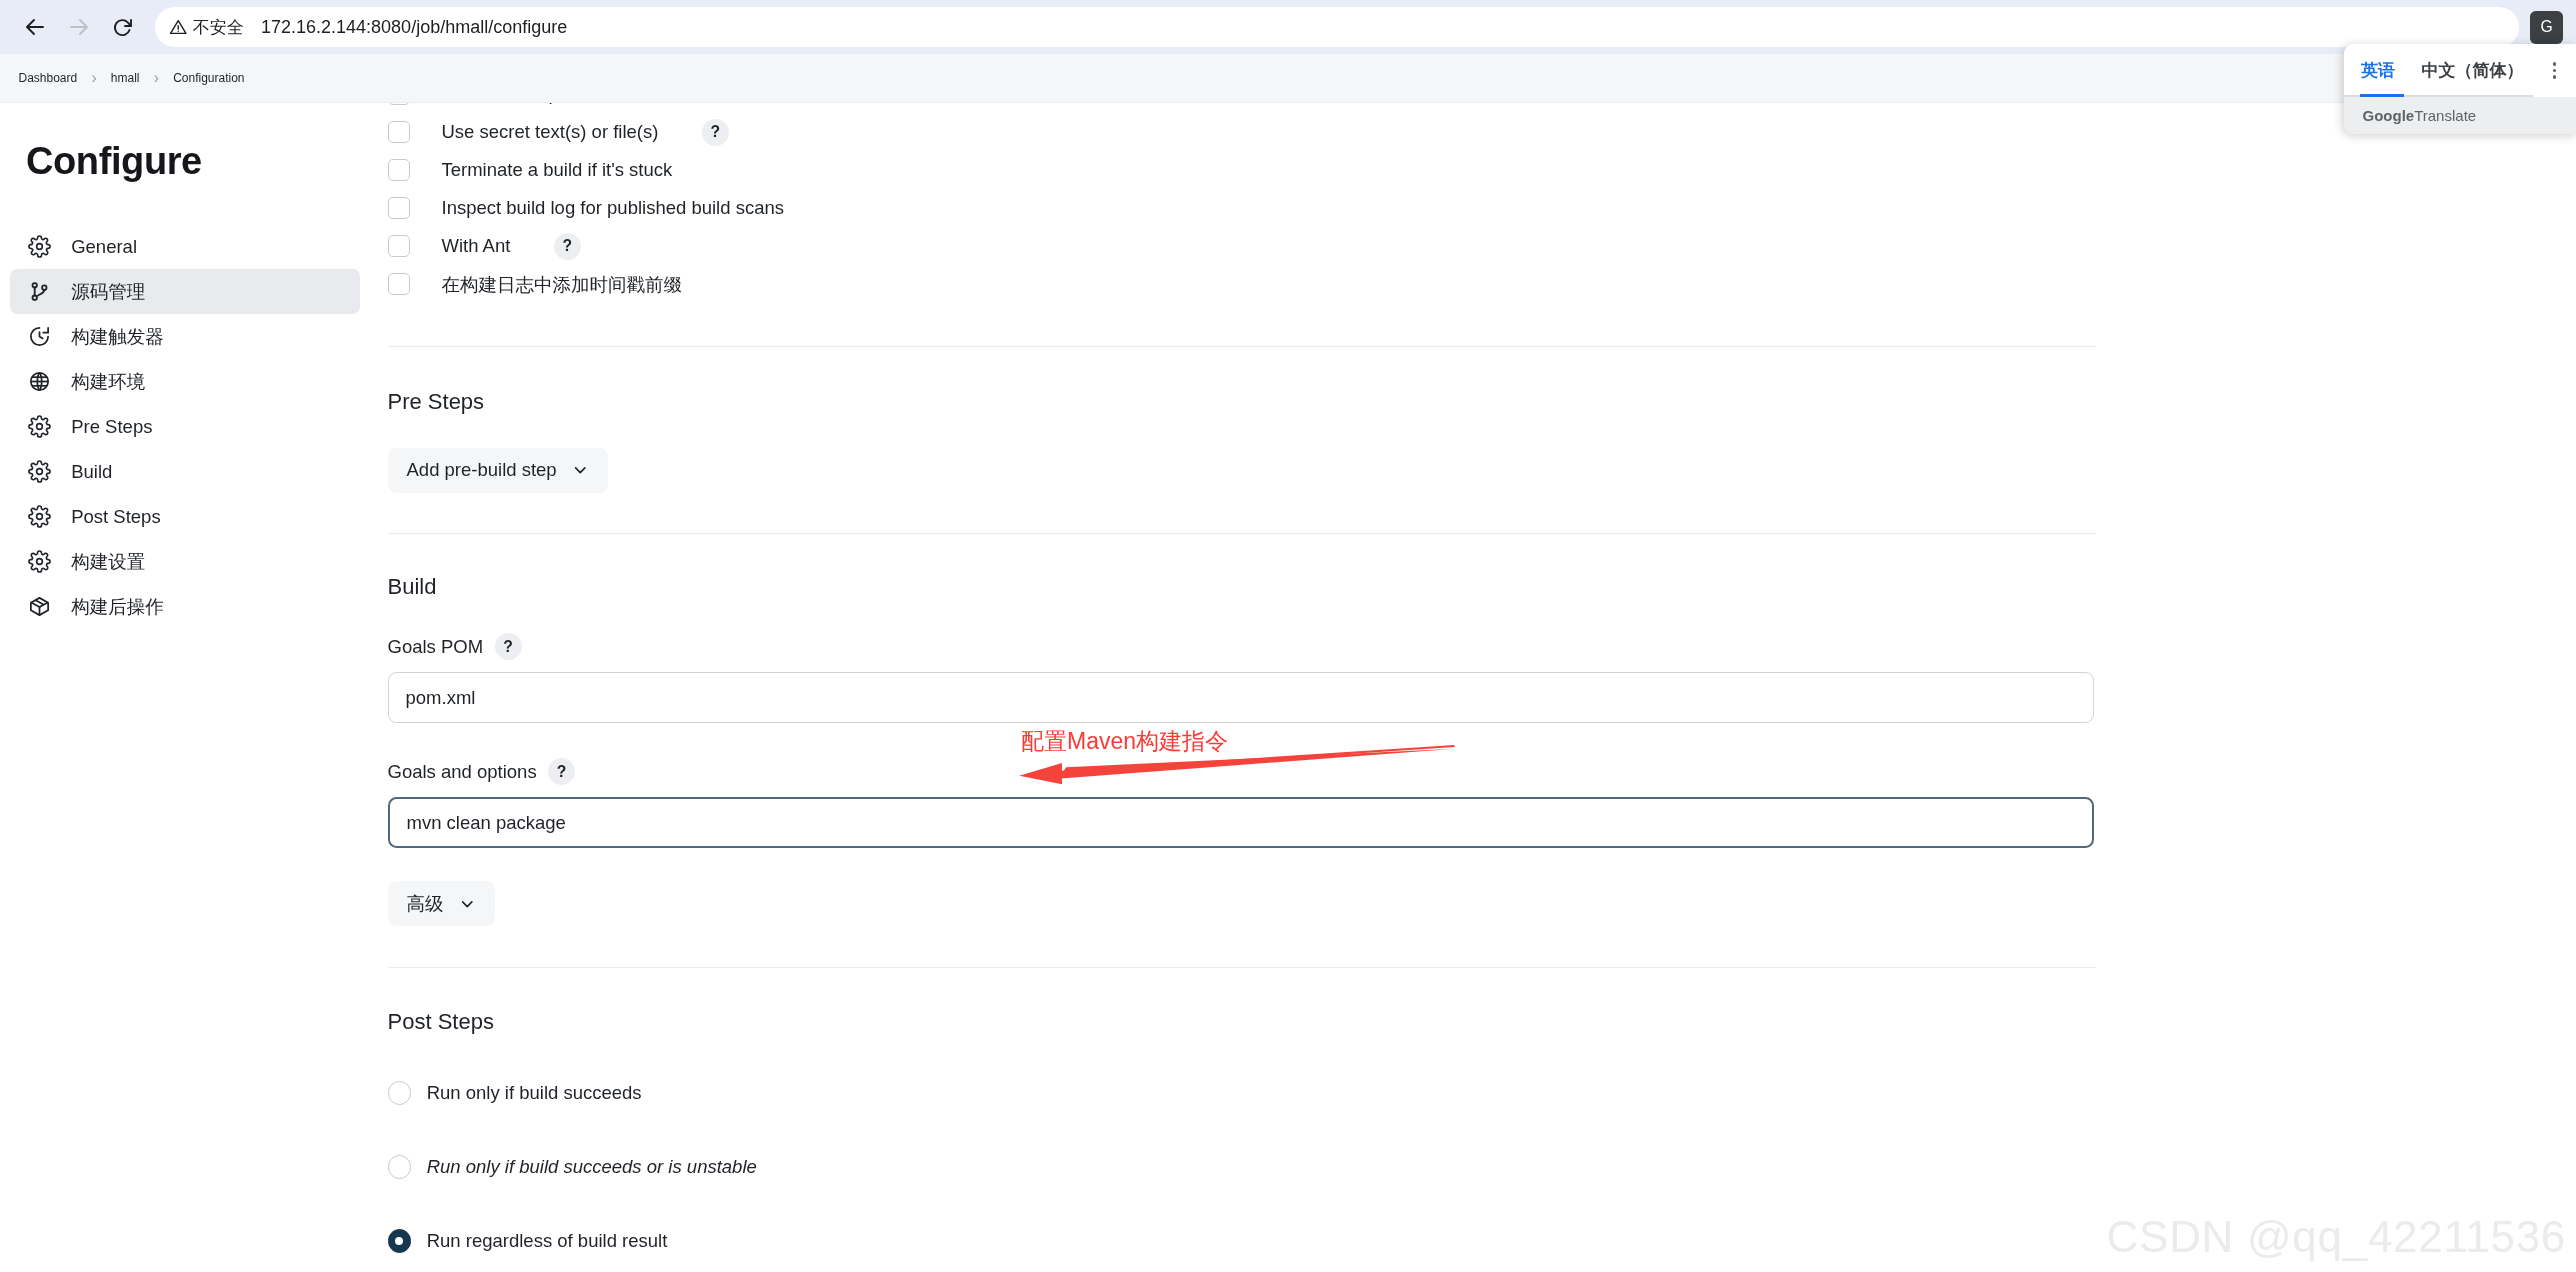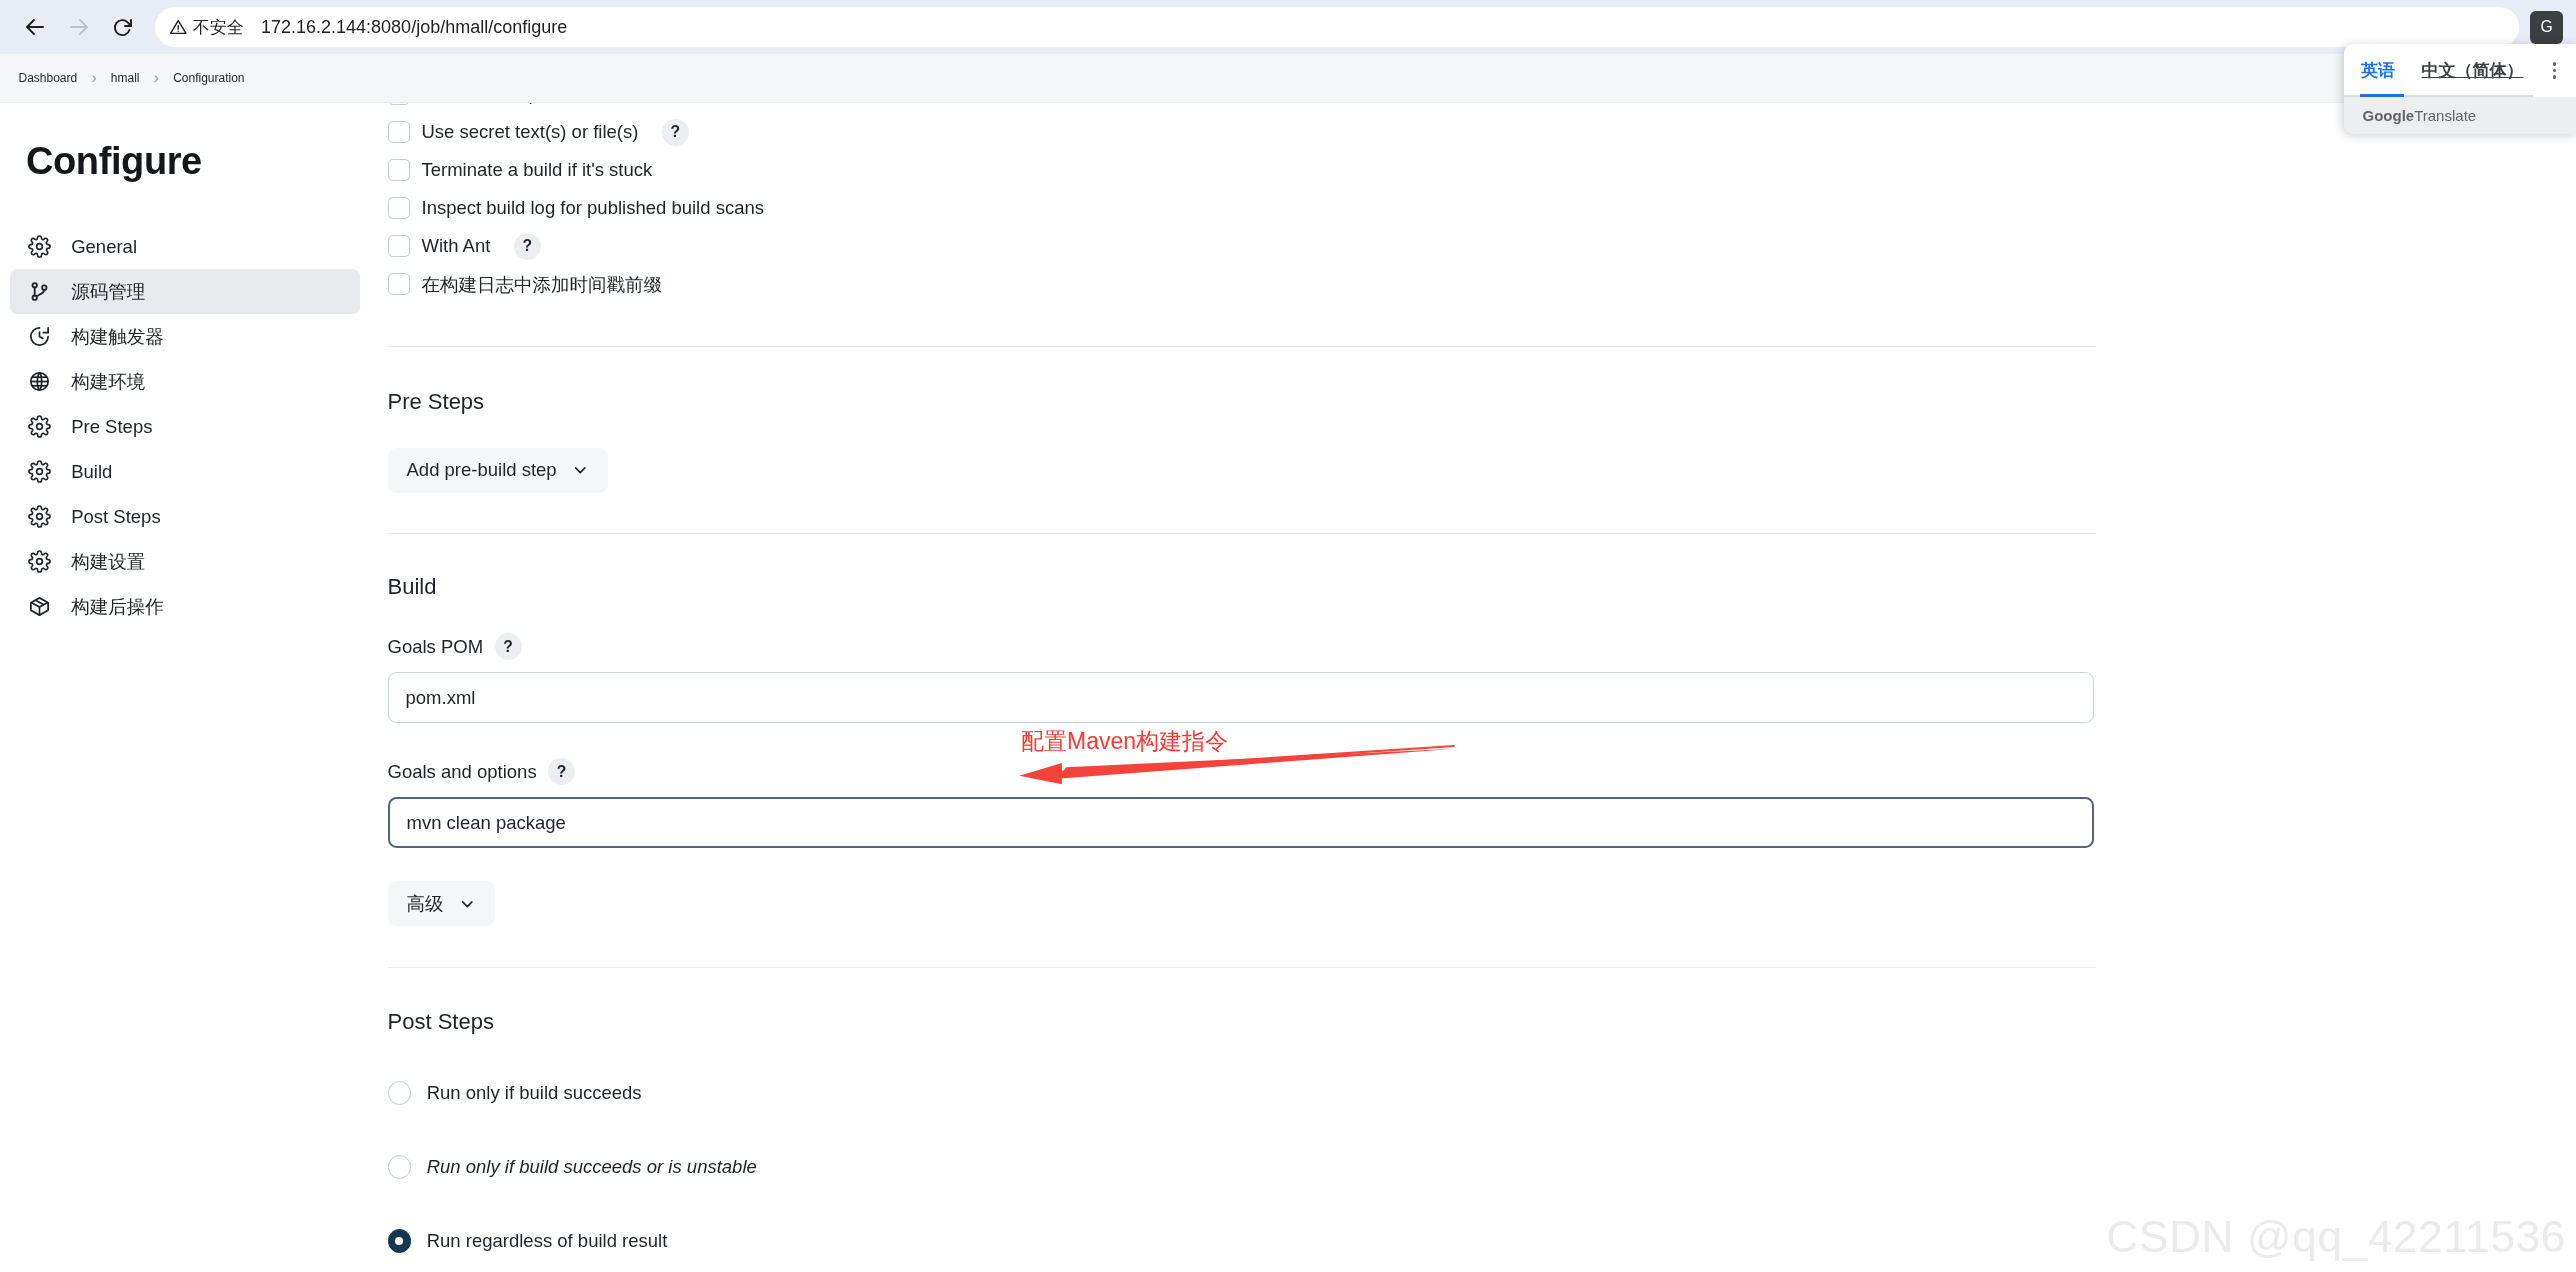--- a/index.html
+++ b/index.html
@@ -167,21 +167,21 @@
     height: 0.7px;
     background: #e8eaee;
     margin: 0;
   }
 
   
   .chk-row {
     display: flex;
     align-items: center;
     height: 38px;
-    gap: 12px;
+    gap: 32px;
   }
   .chk-box {
     width: 22px; height: 22px;
     border: 1.4px solid #c3cbd3;
     border-radius: 5px;
     background: #ffffff;
     flex: 0 0 auto;
   }
   .chk-label {
     font-size: 18.5px;
@@ -317,21 +317,21 @@
     justify-content: center;
     font-size: 17px;
     font-weight: bold;
     color: #3c4043;
     padding: 0 5.7px;
     position: relative;
     white-space: nowrap;
   }
   .gt-tab.active { color: #1a73e8; }
   .gt-tab.t-en { width: 68px; }
-  .gt-tab.t-zh { width: 121px; text-decoration: underline; }
+  .gt-tab.t-zh { width: 121px; }
   .gt-kebab {
     width: 43px;
     display: flex;
     align-items: center;
     justify-content: center;
     gap: 2.8px;
     flex-direction: column;
   }
   .gt-kebab i {
     display: block;

